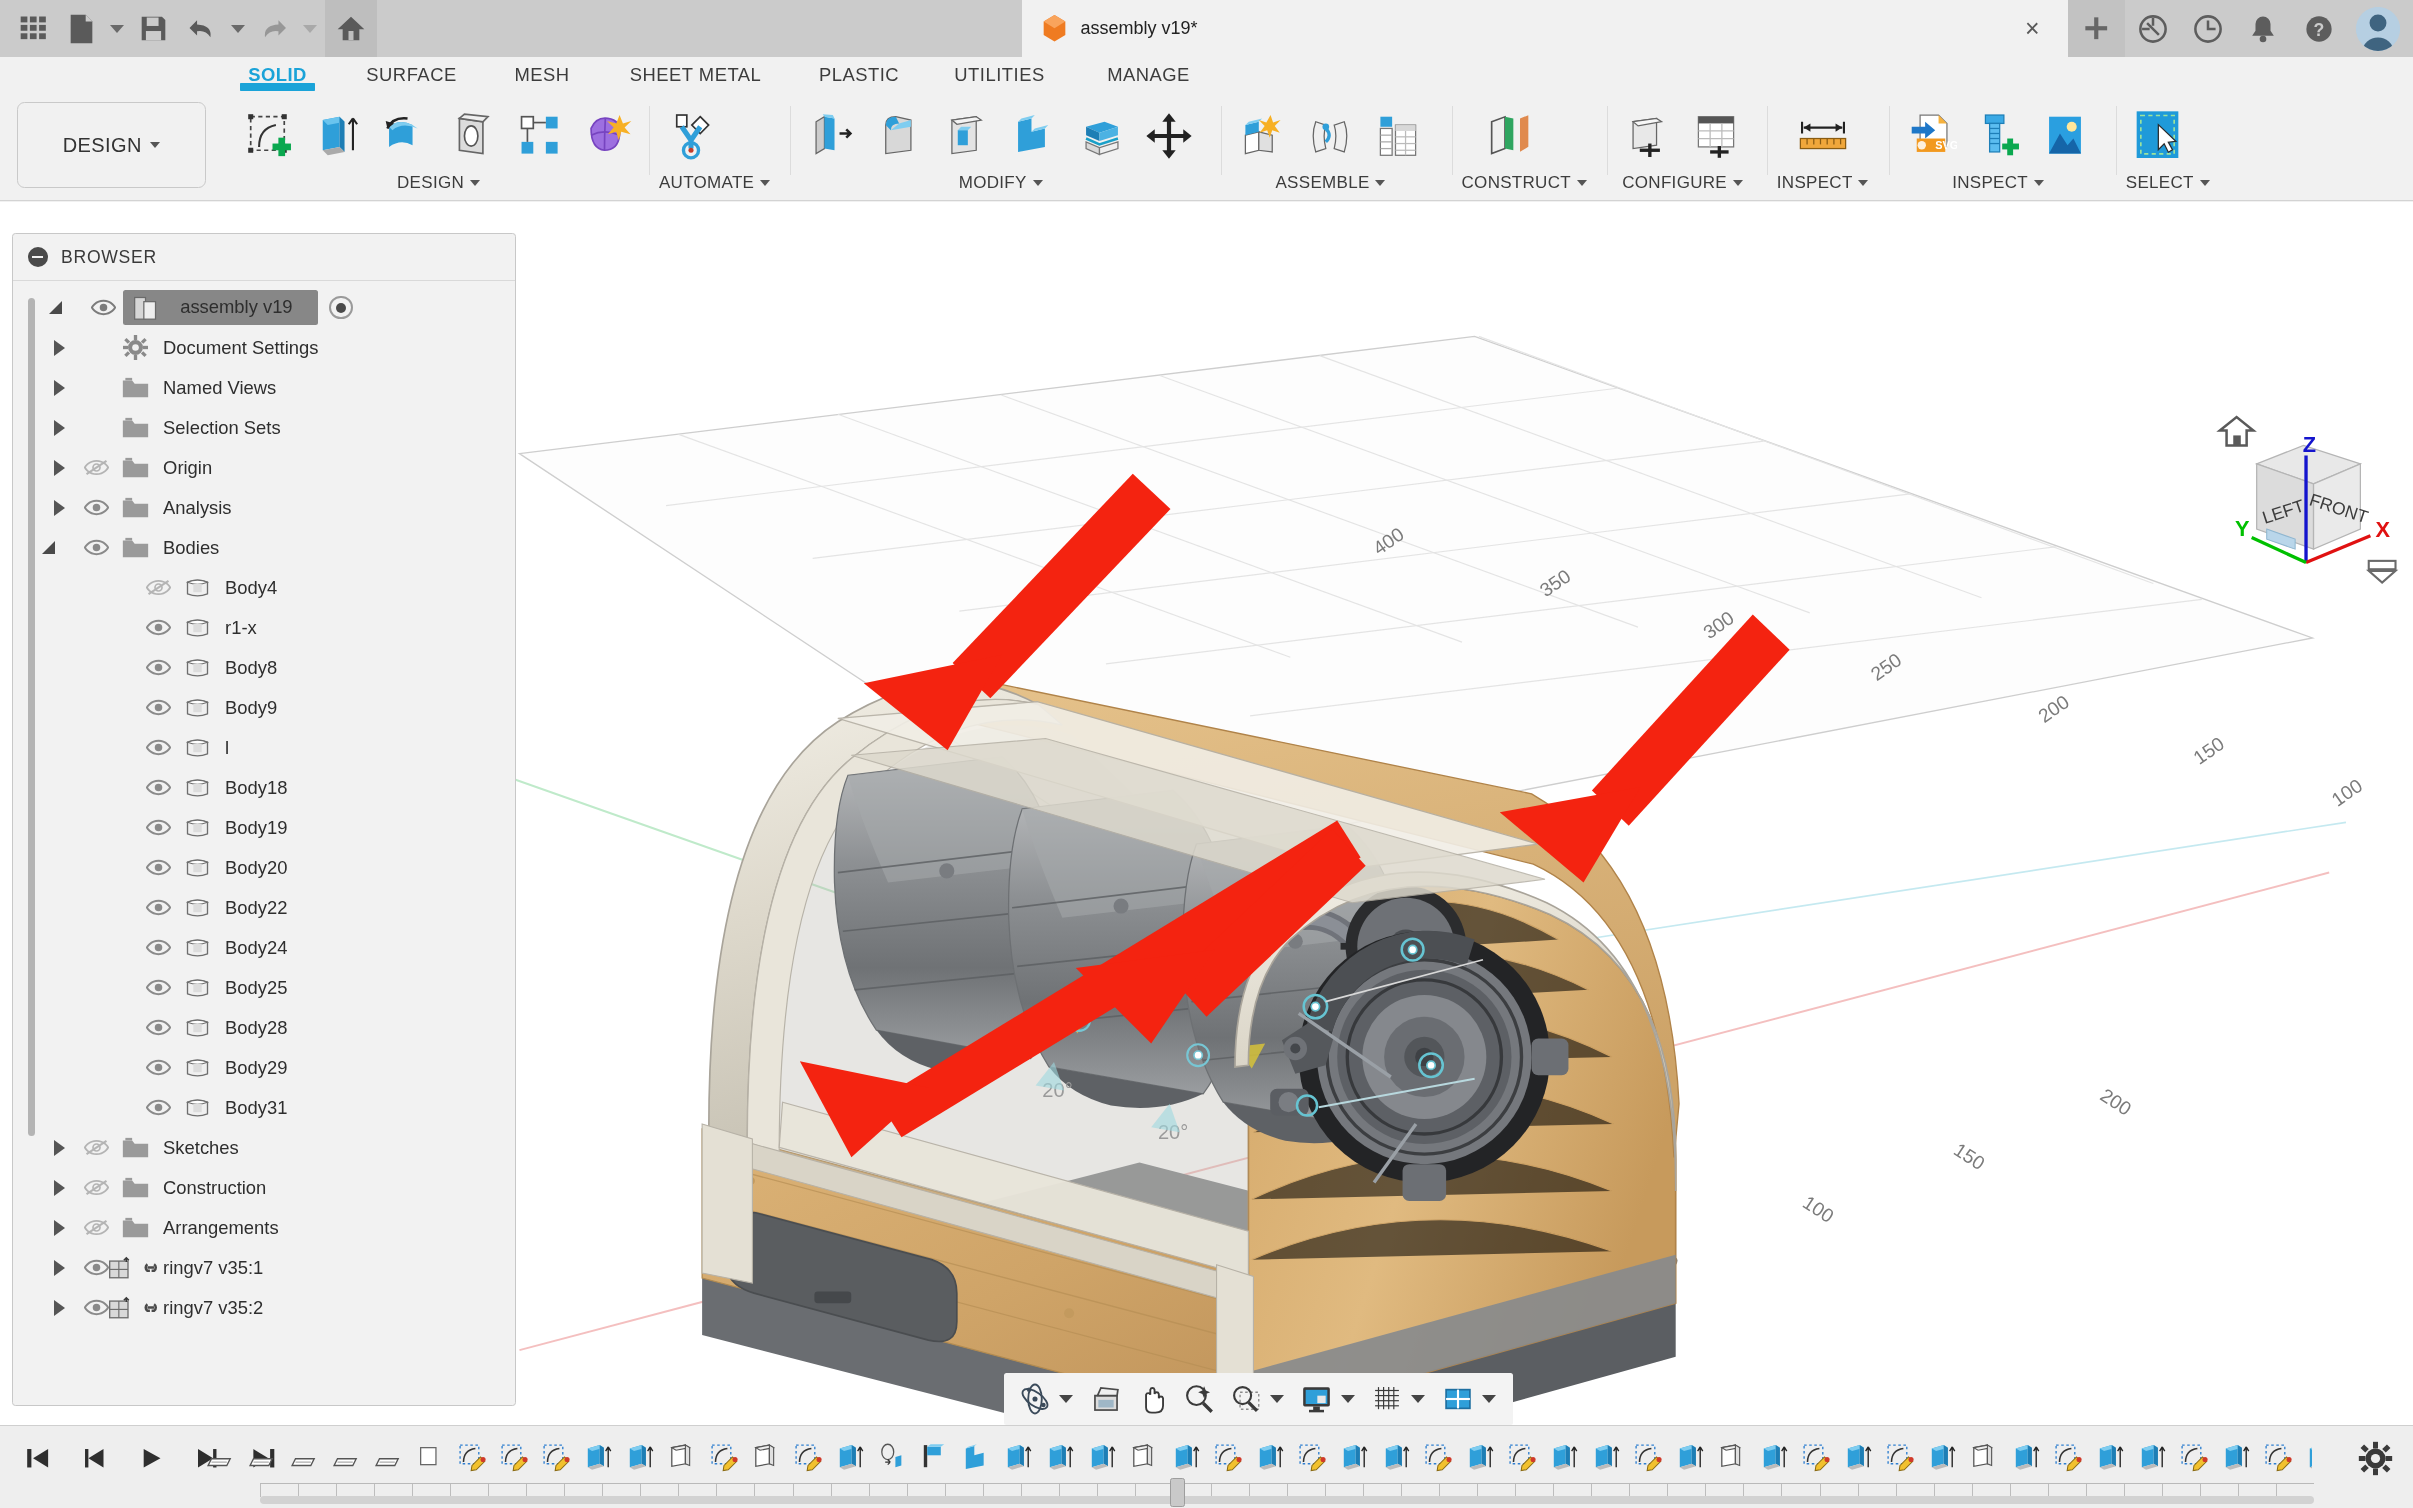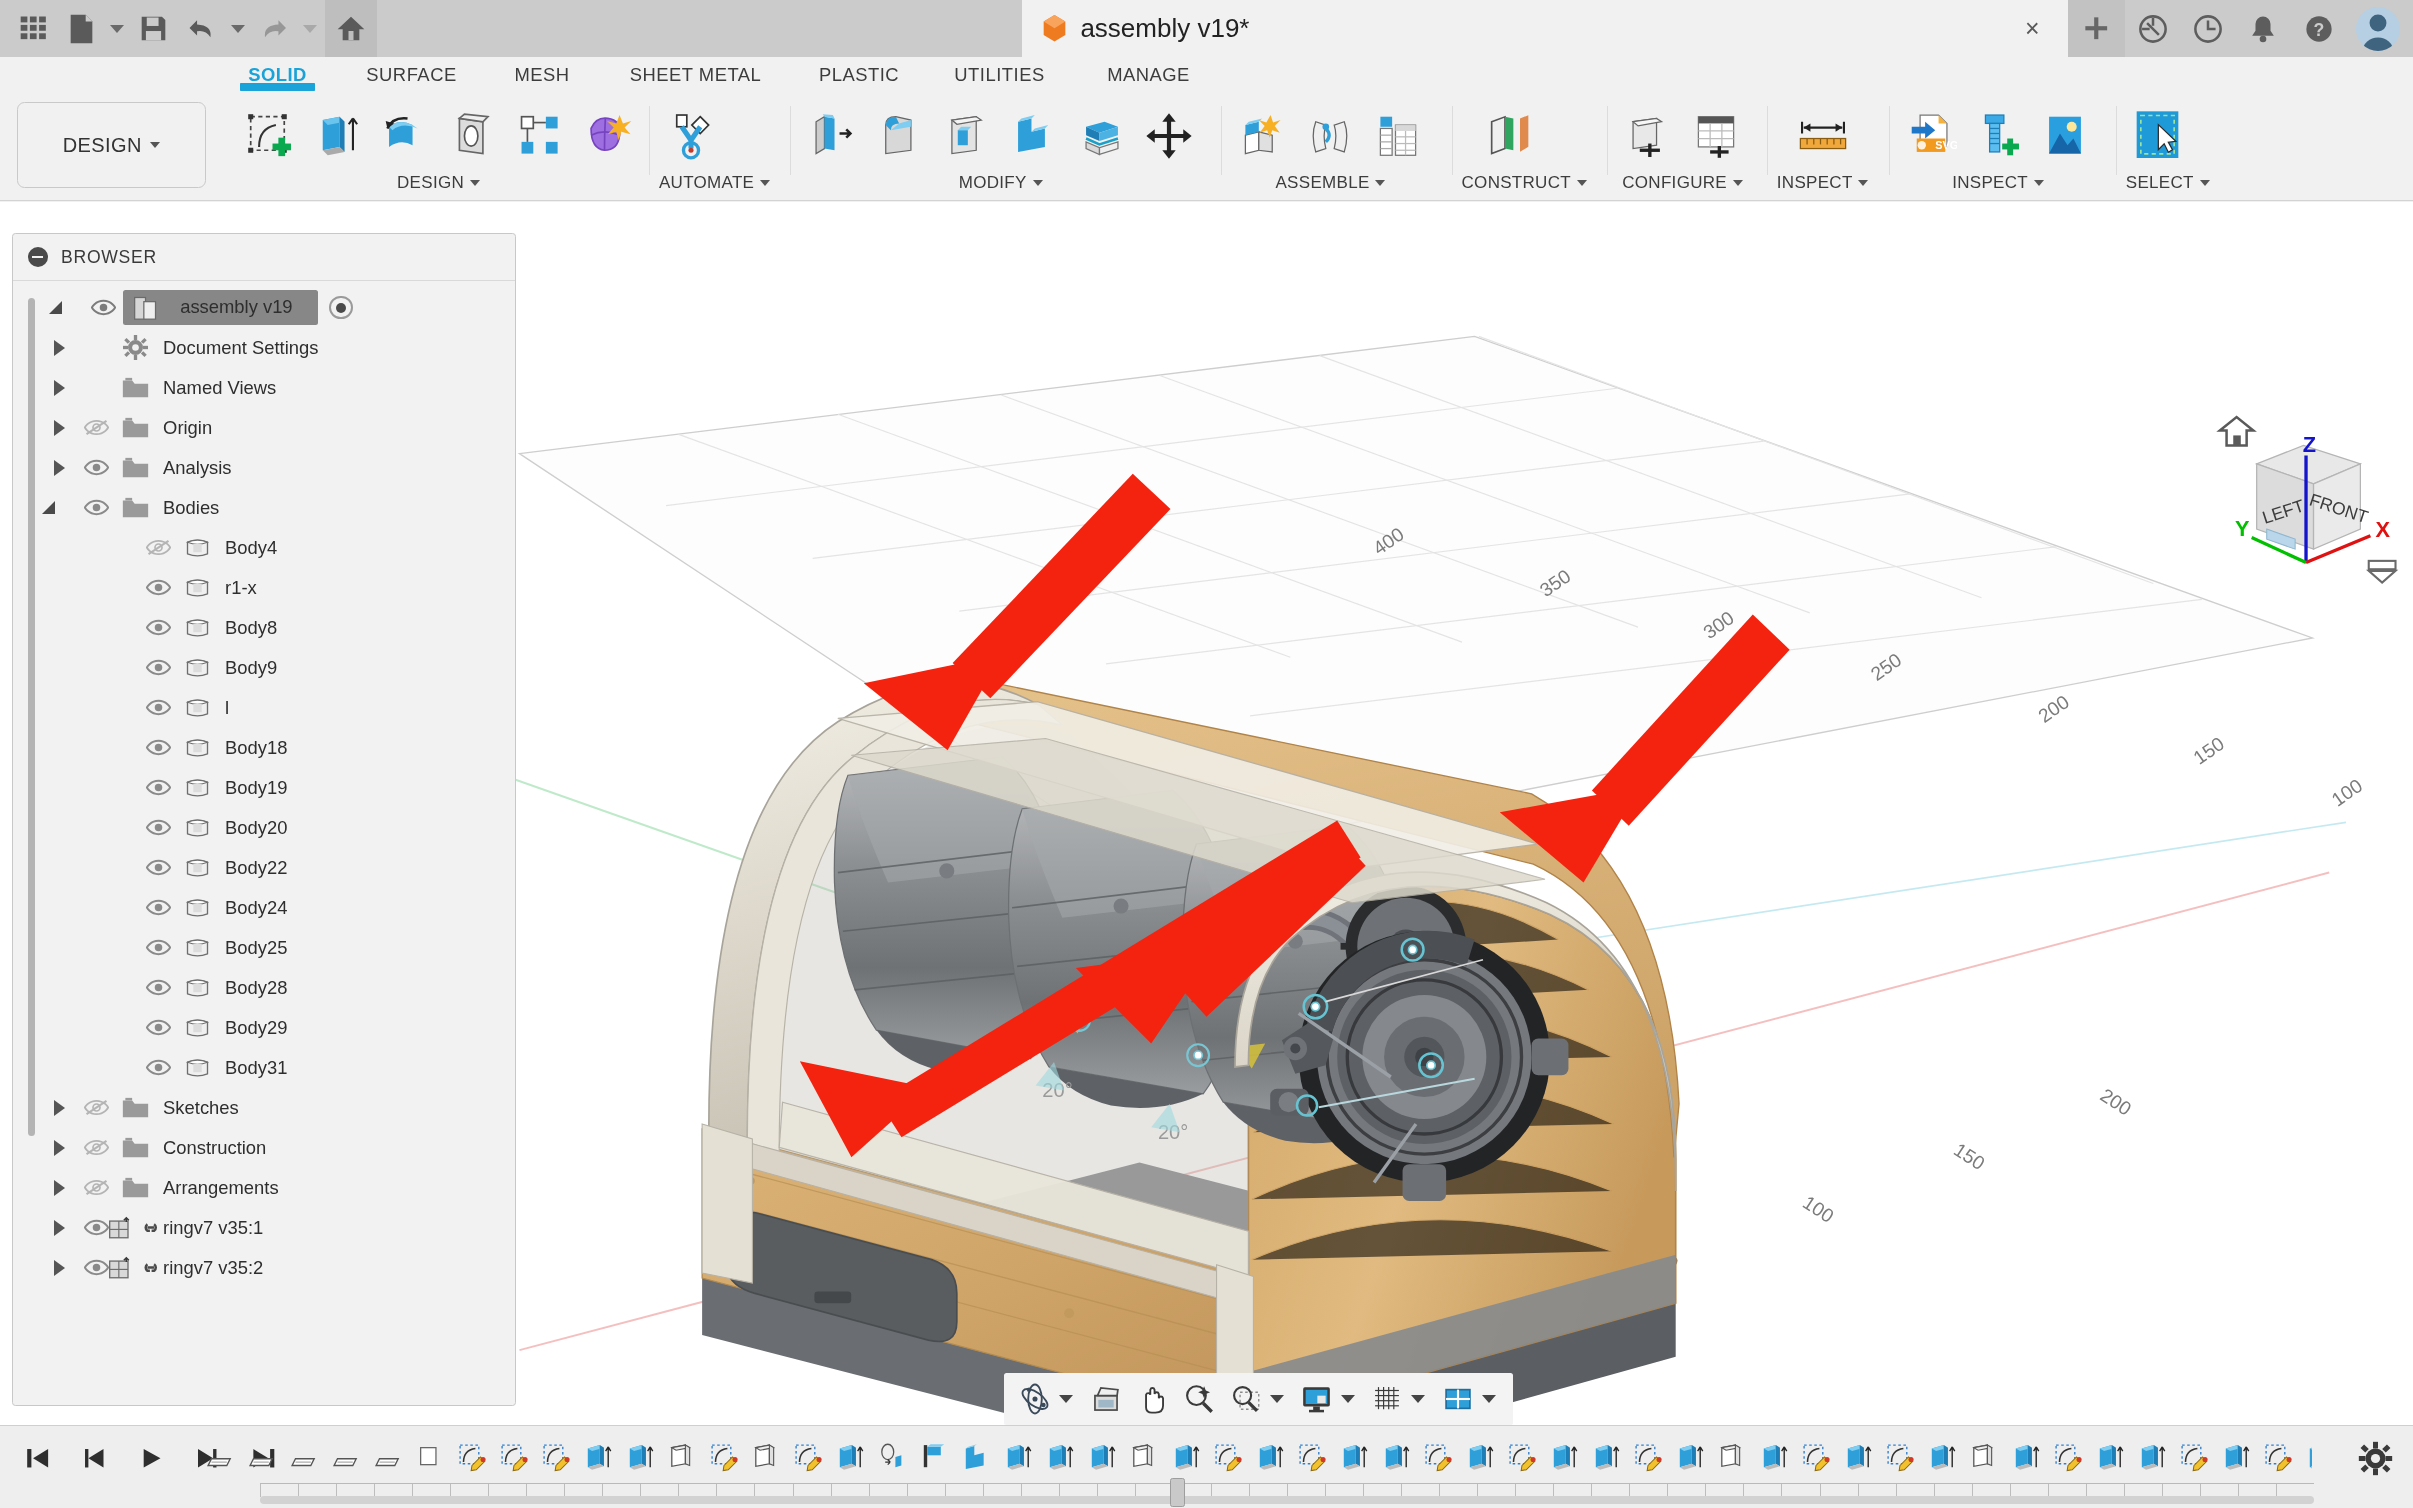--- a/index.html
+++ b/index.html
@@ -33,21 +33,21 @@
     width: 52px; height: 57px; background: #bebebe;
     display: flex; align-items: center; justify-content: center;
   }
   .doc-tab {
     position: absolute; left: 1022px; top: 0; height: 57px;
     background: #f1f1f1;
     display: flex; align-items: center; gap: 13.4px;
     padding: 0 18.4px 0 20px; min-width: 1046px;
   }
   .doc-tab .fusion-logo { width: 25px; height: 28.5px; }
-  .doc-title { font-size: 26px; color: #222; white-space: nowrap; }
+  .doc-title { font-size: 18px; color: #222; white-space: nowrap; }
   .tab-close {
     margin-left: auto; font-size: 25px; color: #5a5a5a; line-height: 1;
     padding: 0 10px; font-family: "Liberation Sans", sans-serif;
   }
   .tab-plus {
     position: absolute; left: 2068px; top: 0; width: 57px; height: 57px;
     background: #c2c2c2; display: flex; align-items: center; justify-content: center;
   }
   .tr-icons {
     position: absolute; right: 13.4px; top: 0; height: 57px;
@@ -1034,20 +1034,33 @@
               <span class="tri"></span>
             </span>
             <span class="eye"></span>
             <span class="nicon">
               <svg width="27" height="22" viewBox="0 0 32 26">
                 <path d="M1 4 h11 l3 4 h16 v16 H1z" fill="#9a9a9a"></path>
                 <rect x="4" y="1" width="8" height="3" fill="#9a9a9a"></rect>
               </svg>
             </span>
             <span class="nlabel">Named Views</span>
+          </div>
+          <div class="node indent-1">
+            <span class="arrow">
+              <span class="tri"></span>
+            </span>
+            <span class="eye"></span>
+            <span class="nicon">
+              <svg width="27" height="22" viewBox="0 0 32 26">
+                <path d="M1 4 h11 l3 4 h16 v16 H1z" fill="#9a9a9a"></path>
+                <rect x="4" y="1" width="8" height="3" fill="#9a9a9a"></rect>
+              </svg>
+            </span>
+            <span class="nlabel">Selection Sets</span>
           </div>
           <div class="node indent-1">
             <span class="arrow">
               <span class="tri"></span>
             </span>
             <span class="eye">
               <svg width="25" height="17" viewBox="0 0 30 20">
                 <path d="M15 2 C5 2 1 10 1 10 s4 8 14 8 14-8 14-8 -4-8-14-8z" fill="none" stroke="#b4b4b4" stroke-width="2.2"></path>
                 <circle cx="15" cy="10" r="4.2" fill="none" stroke="#b4b4b4" stroke-width="2"></circle>
                 <line x1="3" y1="18" x2="27" y2="2" stroke="#b4b4b4" stroke-width="2.4"></line>

